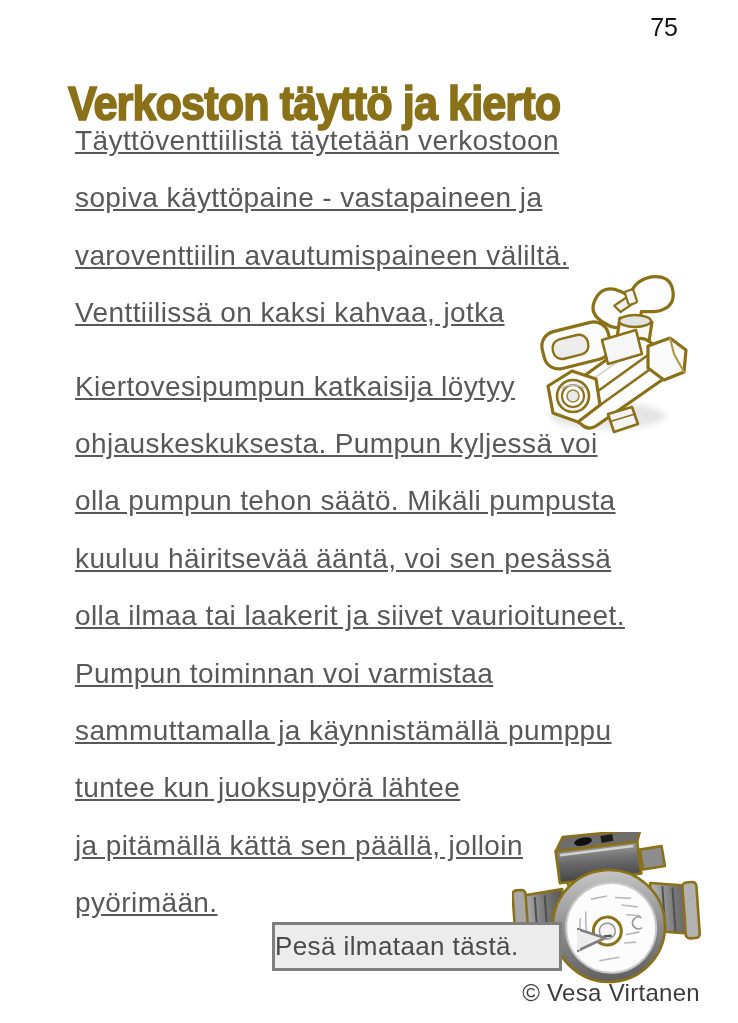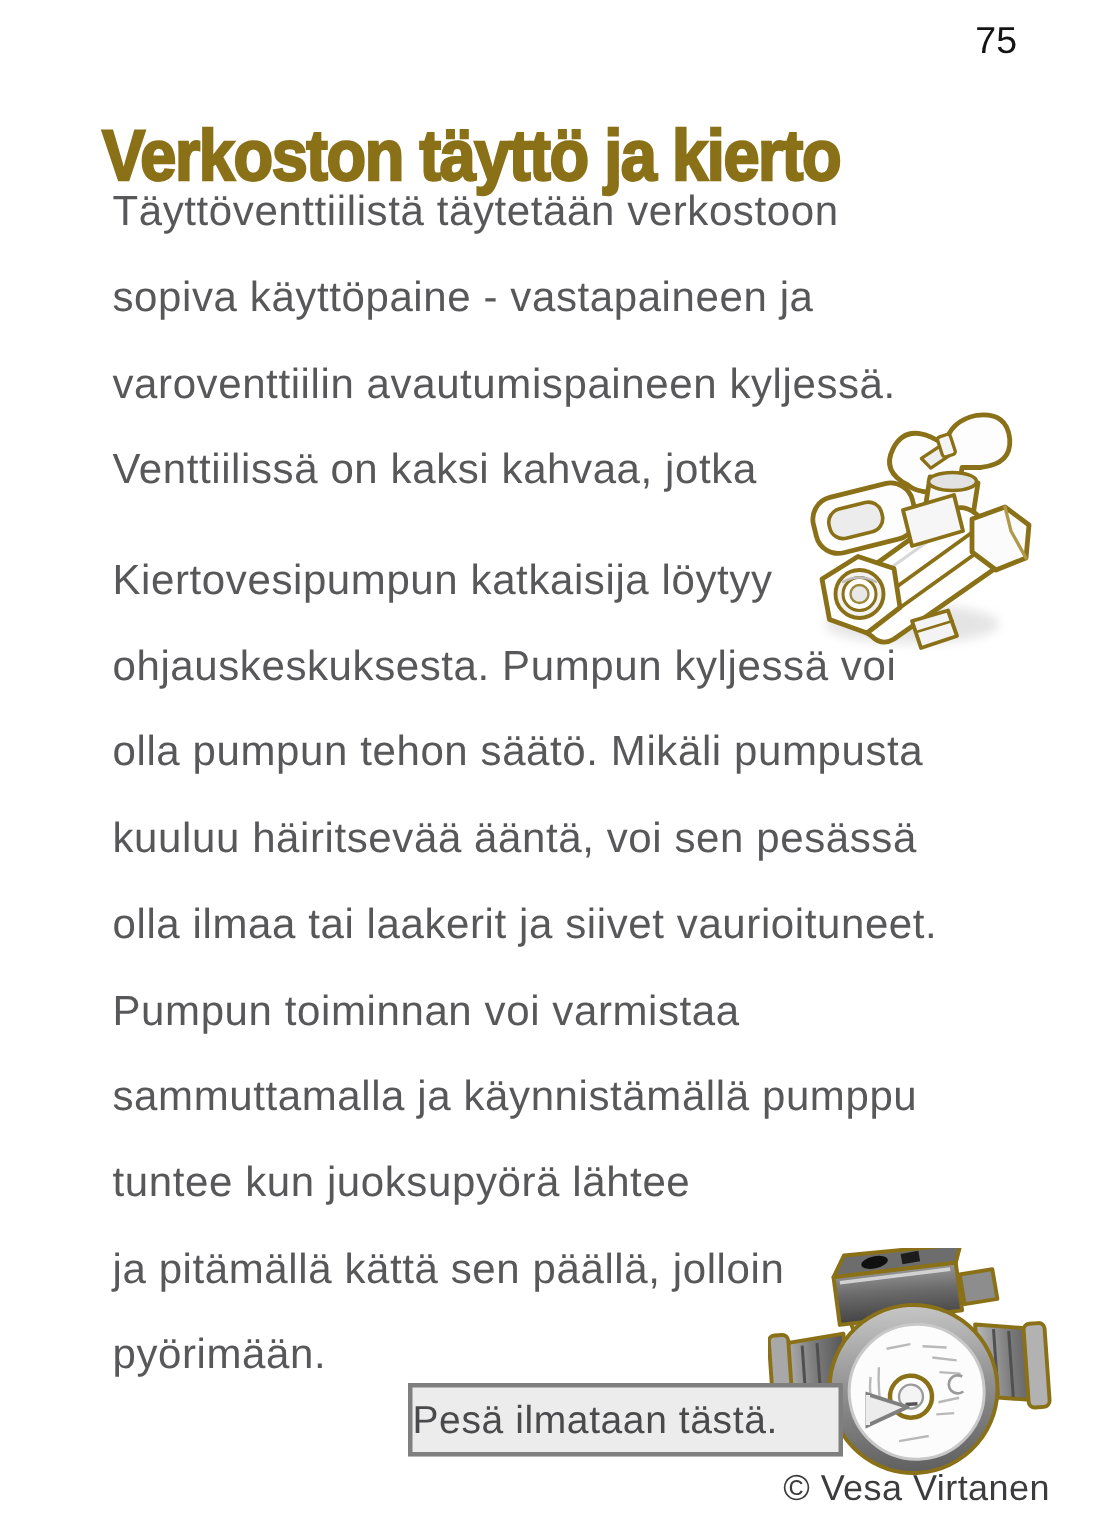--- a/index.html
+++ b/index.html
@@ -28,20 +28,21 @@
     position: absolute; top: 112px; left: 75px; width: 600px;
     color: #58585a;
     font-size: 28px;
     letter-spacing: 0.4px;
   }
   .paragraph { margin: 0; }
   .paragraph + .paragraph { margin-top: 16px; }
   .line {
     line-height: 57.4px; height: 57.4px;
     white-space: nowrap;
+    text-decoration: underline;
   }
   .illu { position: absolute; }
   .valve-illustration { left: 536px; top: 266px; width: 162px; height: 172px; }
   .pump-illustration  { left: 512px; top: 832px; width: 192px; height: 156px; }
   .callout {
     position: absolute; left: 272px; top: 922px;
     width: 284px; height: 43px;
     background: #ececec;
     border: 3px solid #7f7f7f;
     display: flex; align-items: center;
@@ -64,21 +65,21 @@
 <body>
 
 <div class="page-number">75</div>
 
 <h1 class="page-title">Verkoston täyttö ja kierto</h1>
 
 <div class="body-text">
   <div class="paragraph">
     <div class="line">Täyttöventtiilistä täytetään verkostoon</div>
     <div class="line">sopiva käyttöpaine - vastapaineen ja</div>
-    <div class="line">varoventtiilin avautumispaineen kyljessä.</div>
+    <div class="line">varoventtiilin avautumispaineen väliltä.</div>
     <div class="line">Venttiilissä on kaksi kahvaa, jotka</div>
   </div>
   <div class="paragraph">
     <div class="line">Kiertovesipumpun katkaisija löytyy</div>
     <div class="line">ohjauskeskuksesta. Pumpun kyljessä voi</div>
     <div class="line">olla pumpun tehon säätö. Mikäli pumpusta</div>
     <div class="line">kuuluu häiritsevää ääntä, voi sen pesässä</div>
     <div class="line">olla ilmaa tai laakerit ja siivet vaurioituneet.</div>
     <div class="line">Pumpun toiminnan voi varmistaa</div>
     <div class="line">sammuttamalla ja käynnistämällä pumppu</div>

